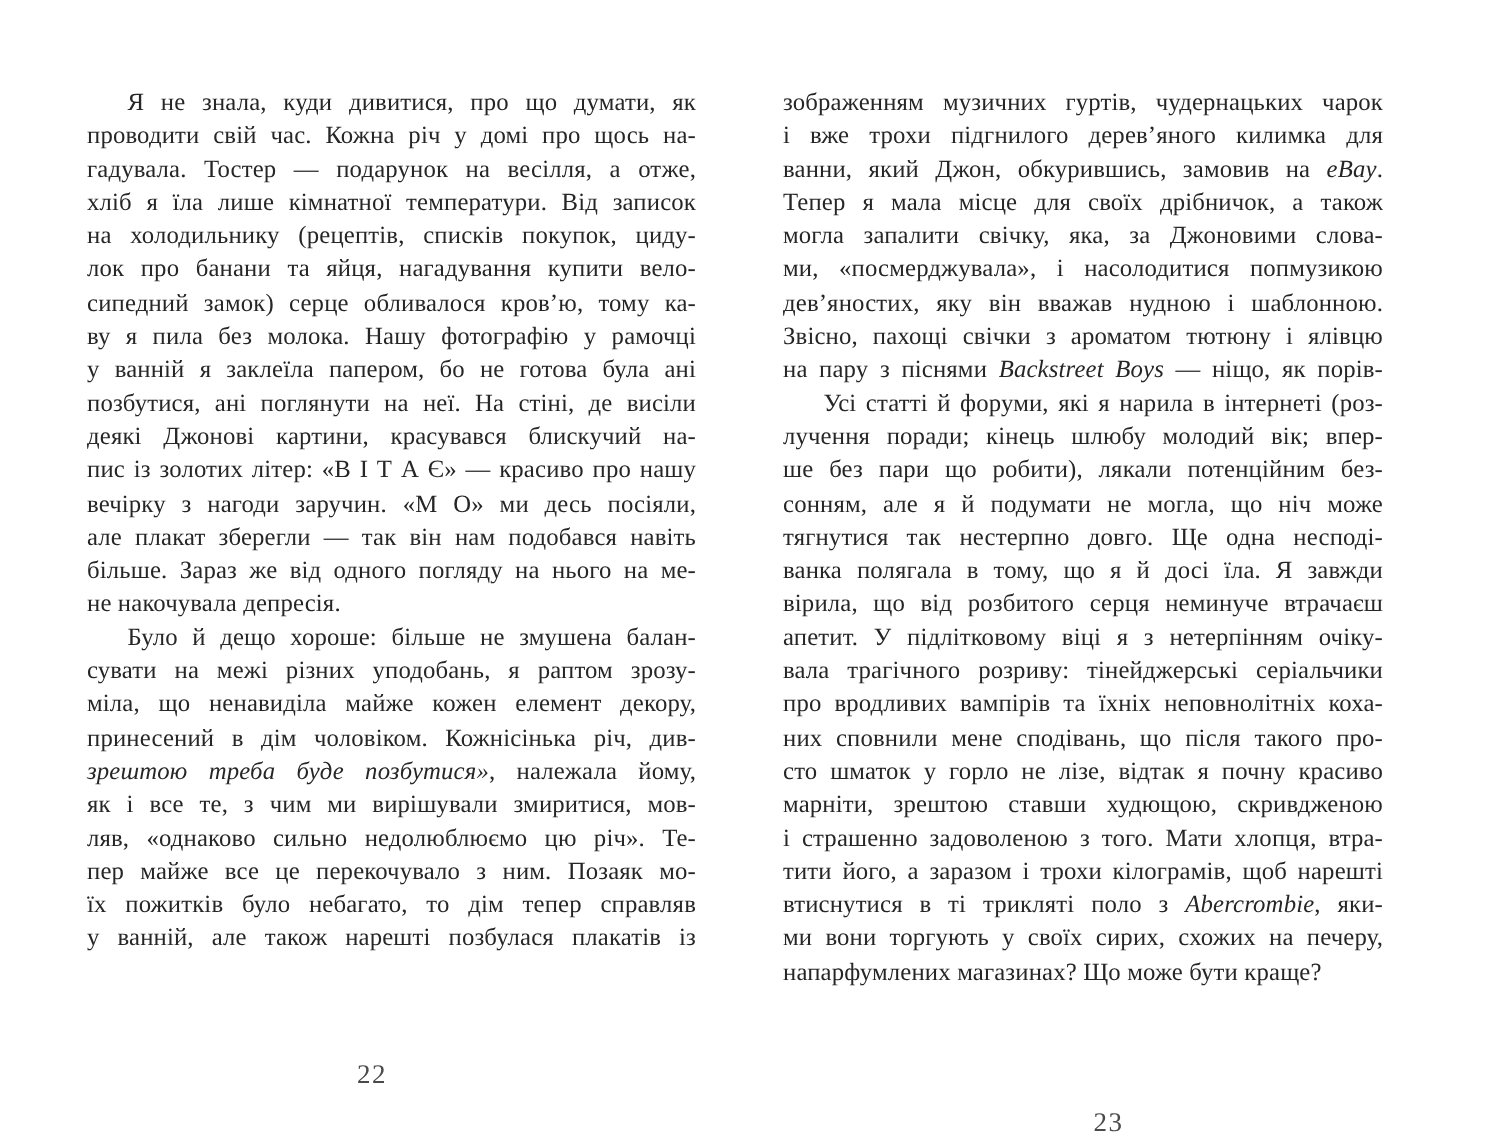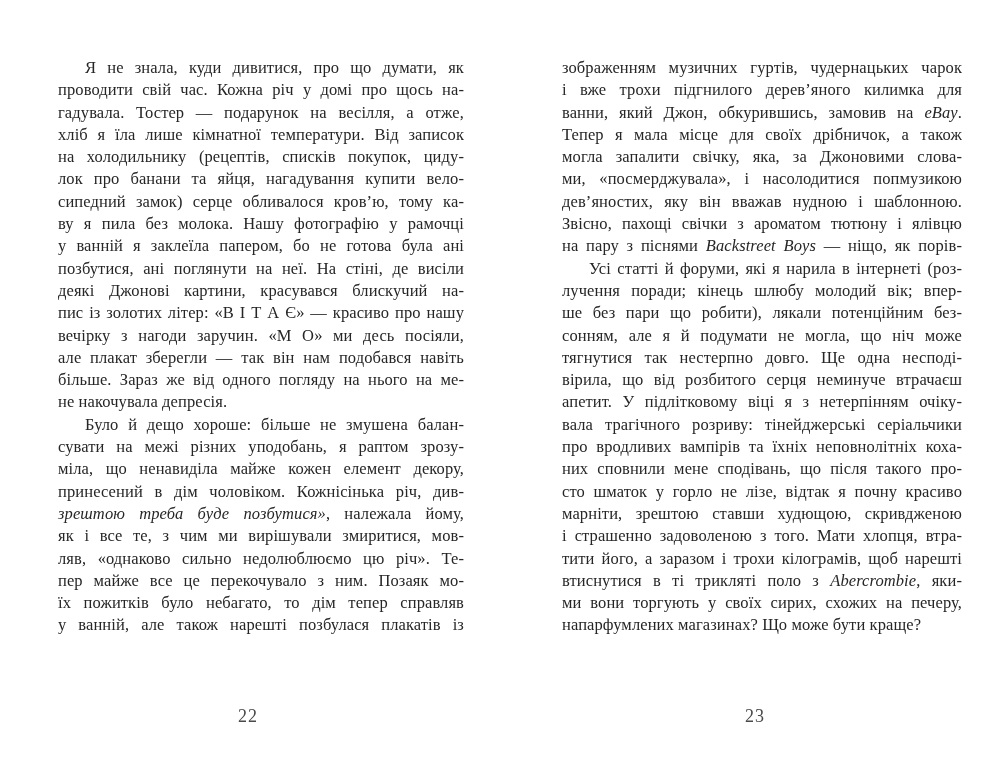--- a/index.html
+++ b/index.html
@@ -14,42 +14,42 @@
     background: #ffffff;
     font-family: "Liberation Serif", "DejaVu Serif", serif;
     color: #262626;
     overflow: hidden;
   }
   .page-text {
     position: absolute;
     top: 57px;
   }
   .page-text.left  { left: 58px;  width: 406px; }
-  .page-text.right { left: 562px; width: 400px; }
+  .page-text.right { left: 522px; width: 400px; }
   .paragraph { margin: 0; padding: 0; }
   .line {
     font-size: 16.5px;
     line-height: 22.3px;
     text-align: justify;
     text-align-last: justify;
     letter-spacing: 0.1px;
   }
   .line-end { text-align-last: left; }
   .line-indent { text-indent: 27px; }
   .line i { font-style: italic; }
   .page-number {
     position: absolute;
     top: 706px;
     font-size: 18px;
     letter-spacing: 1px;
     color: #4a4a4a;
     text-align: center;
   }
   .page-number.left  { left: 58px;  width: 380px; }
-  .page-number.right { left: 566px; width: 378px; }
+  .page-number.right { left: 550px; width: 378px; margin-top: 32px; }
 </style>
 </head>
 <body>
 
 <div class="spread">
 
   <div class="page-text left">
       <div class="paragraph">
         <div class="line line-indent">Я не знала, куди дивитися, про що думати, як</div>
         <div class="line">проводити свій час. Кожна річ у домі про щось на-</div>
@@ -93,20 +93,21 @@
         <div class="line">дев’яностих, яку він вважав нудною і шаблонною.</div>
         <div class="line">Звісно, пахощі свічки з ароматом тютюну і ялівцю</div>
         <div class="line">на пару з піснями <i>Backstreet Boys</i> — ніщо, як порів-</div>
       </div>
       <div class="paragraph">
         <div class="line line-indent">Усі статті й форуми, які я нарила в інтернеті (роз-</div>
         <div class="line">лучення поради; кінець шлюбу молодий вік; впер-</div>
         <div class="line">ше без пари що робити), лякали потенційним без-</div>
         <div class="line">сонням, але я й подумати не могла, що ніч може</div>
         <div class="line">тягнутися так нестерпно довго. Ще одна несподі-</div>
+        <div class="line">ванка полягала в тому, що я й досі їла. Я завжди</div>
         <div class="line">вірила, що від розбитого серця неминуче втрачаєш</div>
         <div class="line">апетит. У підлітковому віці я з нетерпінням очіку-</div>
         <div class="line">вала трагічного розриву: тінейджерські серіальчики</div>
         <div class="line">про вродливих вампірів та їхніх неповнолітніх коха-</div>
         <div class="line">них сповнили мене сподівань, що після такого про-</div>
         <div class="line">сто шматок у горло не лізе, відтак я почну красиво</div>
         <div class="line">марніти, зрештою ставши худющою, скривдженою</div>
         <div class="line">і страшенно задоволеною з того. Мати хлопця, втра-</div>
         <div class="line">тити його, а заразом і трохи кілограмів, щоб нарешті</div>
         <div class="line">втиснутися в ті трикляті поло з <i>Abercrombie</i>, яки-</div>

